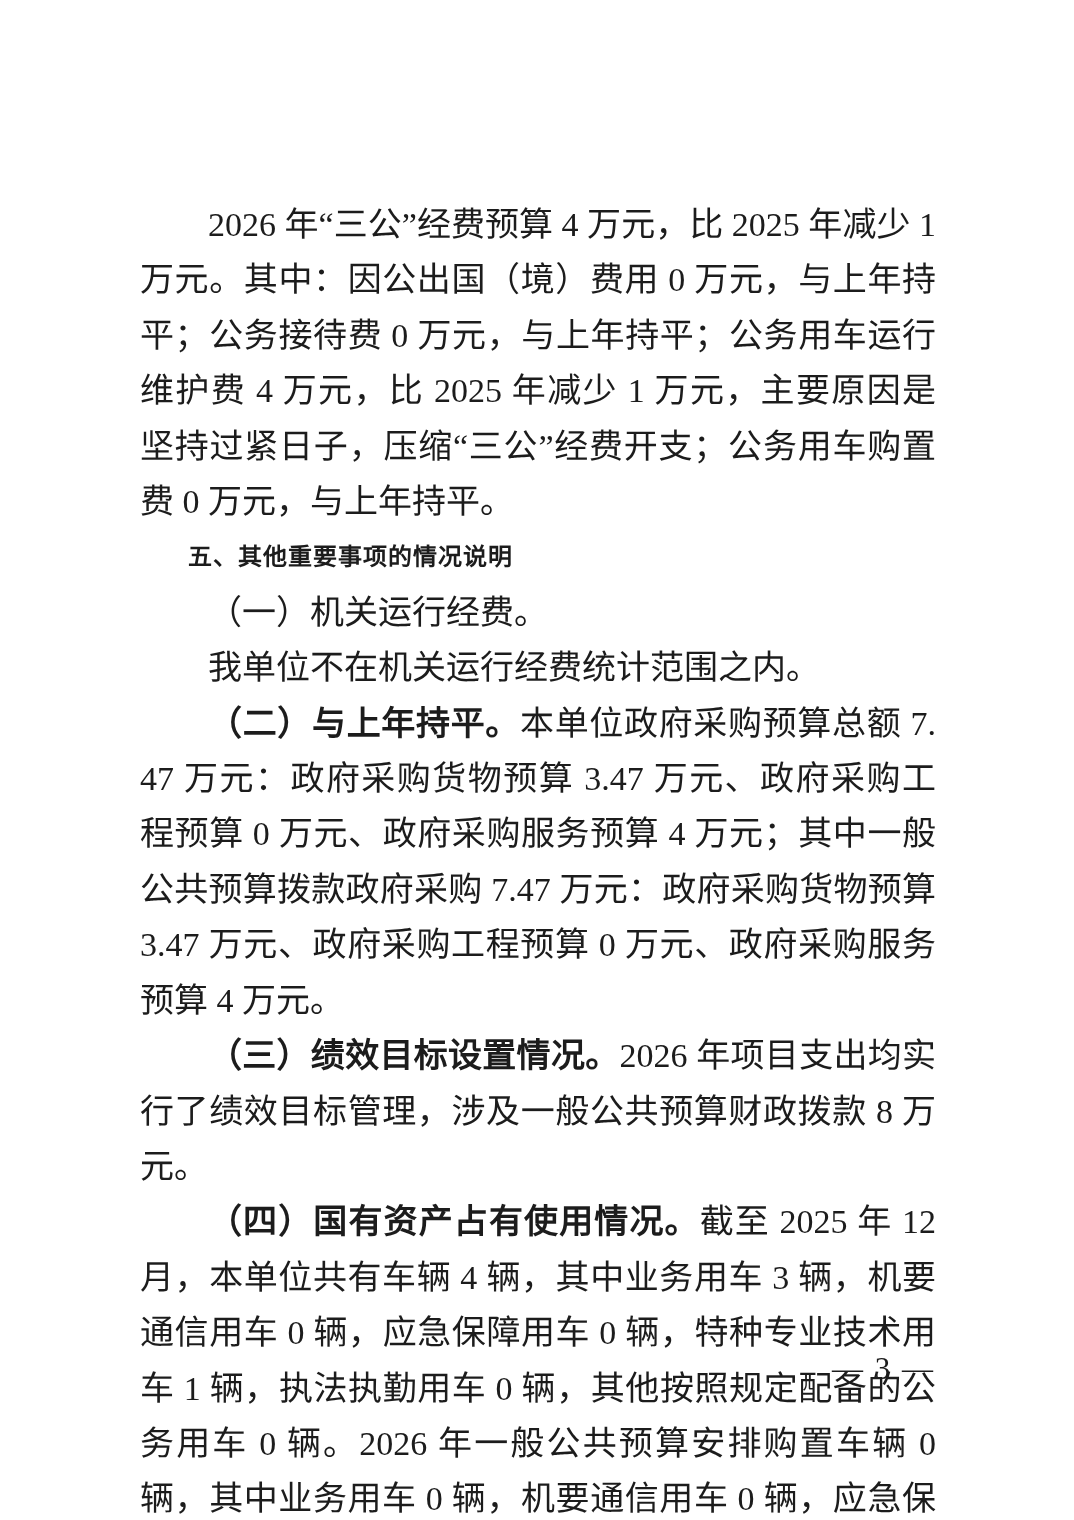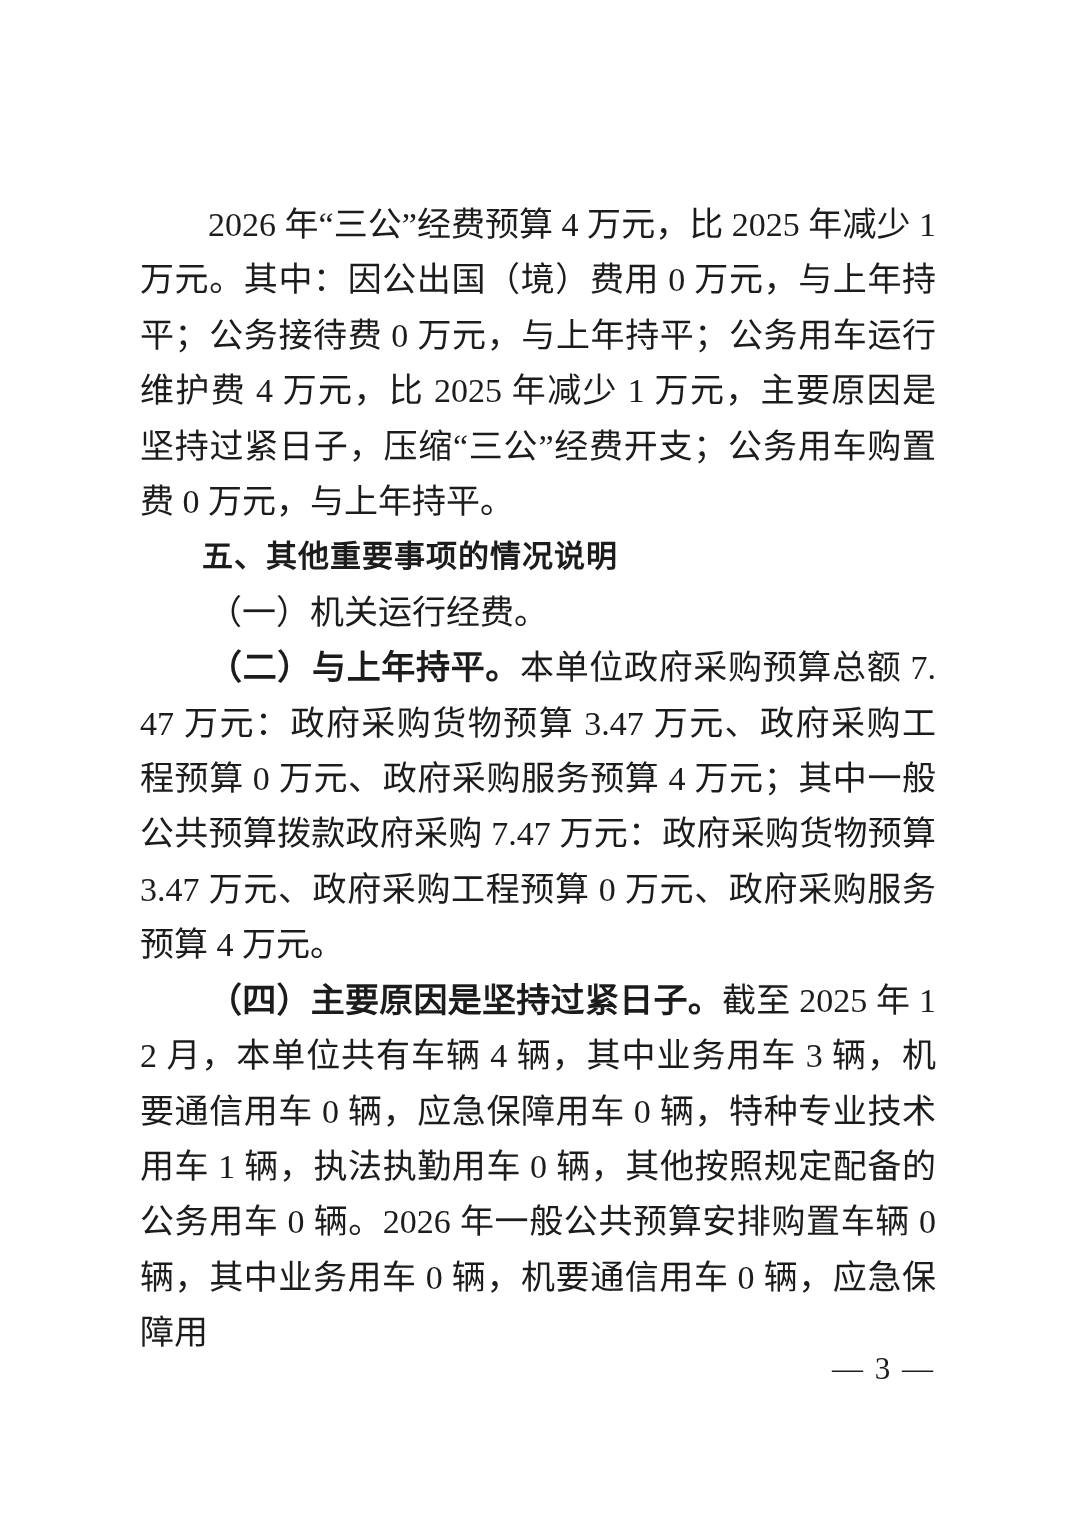--- a/index.html
+++ b/index.html
@@ -29,21 +29,21 @@
     overflow-wrap: anywhere;
   }
   .para {
     margin: 0;
     padding: 0;
     text-indent: 2em;
   }
   .para.heading {
     font-family: "Liberation Sans", "DejaVu Sans", sans-serif;
     font-weight: 700;
-    font-size: 31px;
+    font-size: 24px;
     letter-spacing: 1px;
   }
   .para.bold-para {
     font-weight: 400;
   }
   .lead {
     font-weight: 700;
   }
   .page-footer {
     position: absolute;
@@ -63,25 +63,27 @@
 <div class="page">
 
   <main class="text-block">
 
     <p class="para body">2026 年“三公”经费预算 4 万元，比 2025 年减少 1 万元。其中：因公出国（境）费用 0 万元，与上年持平；公务接待费 0 万元，与上年持平；公务用车运行维护费 4 万元，比 2025 年减少 1 万元，主要原因是坚持过紧日子，压缩“三公”经费开支；公务用车购置费 0 万元，与上年持平。</p>
 
     <h2 class="para heading">五、其他重要事项的情况说明</h2>
 
     <p class="para bold-para">（一）机关运行经费。</p>
 
+    <p class="para body">我单位不在机关运行经费统计范围之内。</p>
 
     <p class="para body"><span class="lead">（二）与上年持平。</span><span>本单位政府采购预算总额 7.47 万元：政府采购货物预算 3.47 万元、政府采购工程预算 0 万元、政府采购服务预算 4 万元；其中一般公共预算拨款政府采购 7.47 万元：政府采购货物预算 3.47 万元、政府采购工程预算 0 万元、政府采购服务预算 4 万元。</span></p>
 
+    <p class="para body"><span class="lead">（三）绩效目标设置情况。</span><span>2026 年项目支出均实行了绩效目标管理，涉及一般公共预算财政拨款 8 万元。</span></p>
 
-    <p class="para body"><span class="lead">（四）主要原因是坚持过紧日子。</span><span>截至 2025 年 12 月，本单位共有车辆 4 辆，其中业务用车 3 辆，机要通信用车 0 辆，应急保障用车 0 辆，特种专业技术用车 1 辆，执法执勤用车 0 辆，其他按照规定配备的公务用车 0 辆。2026 年一般公共预算安排购置车辆 0 辆，其中业务用车 0 辆，机要通信用车 0 辆，应急保障用</span></p>
+    <p class="para body"><span class="lead">（四）国有资产占有使用情况。</span><span>截至 2025 年 12 月，本单位共有车辆 4 辆，其中业务用车 3 辆，机要通信用车 0 辆，应急保障用车 0 辆，特种专业技术用车 1 辆，执法执勤用车 0 辆，其他按照规定配备的公务用车 0 辆。2026 年一般公共预算安排购置车辆 0 辆，其中业务用车 0 辆，机要通信用车 0 辆，应急保障用</span></p>
 
   </main>
 
   <footer class="page-footer">
     <span>— 3 —</span>
   </footer>
 
 </div>
 
 </body></html>

